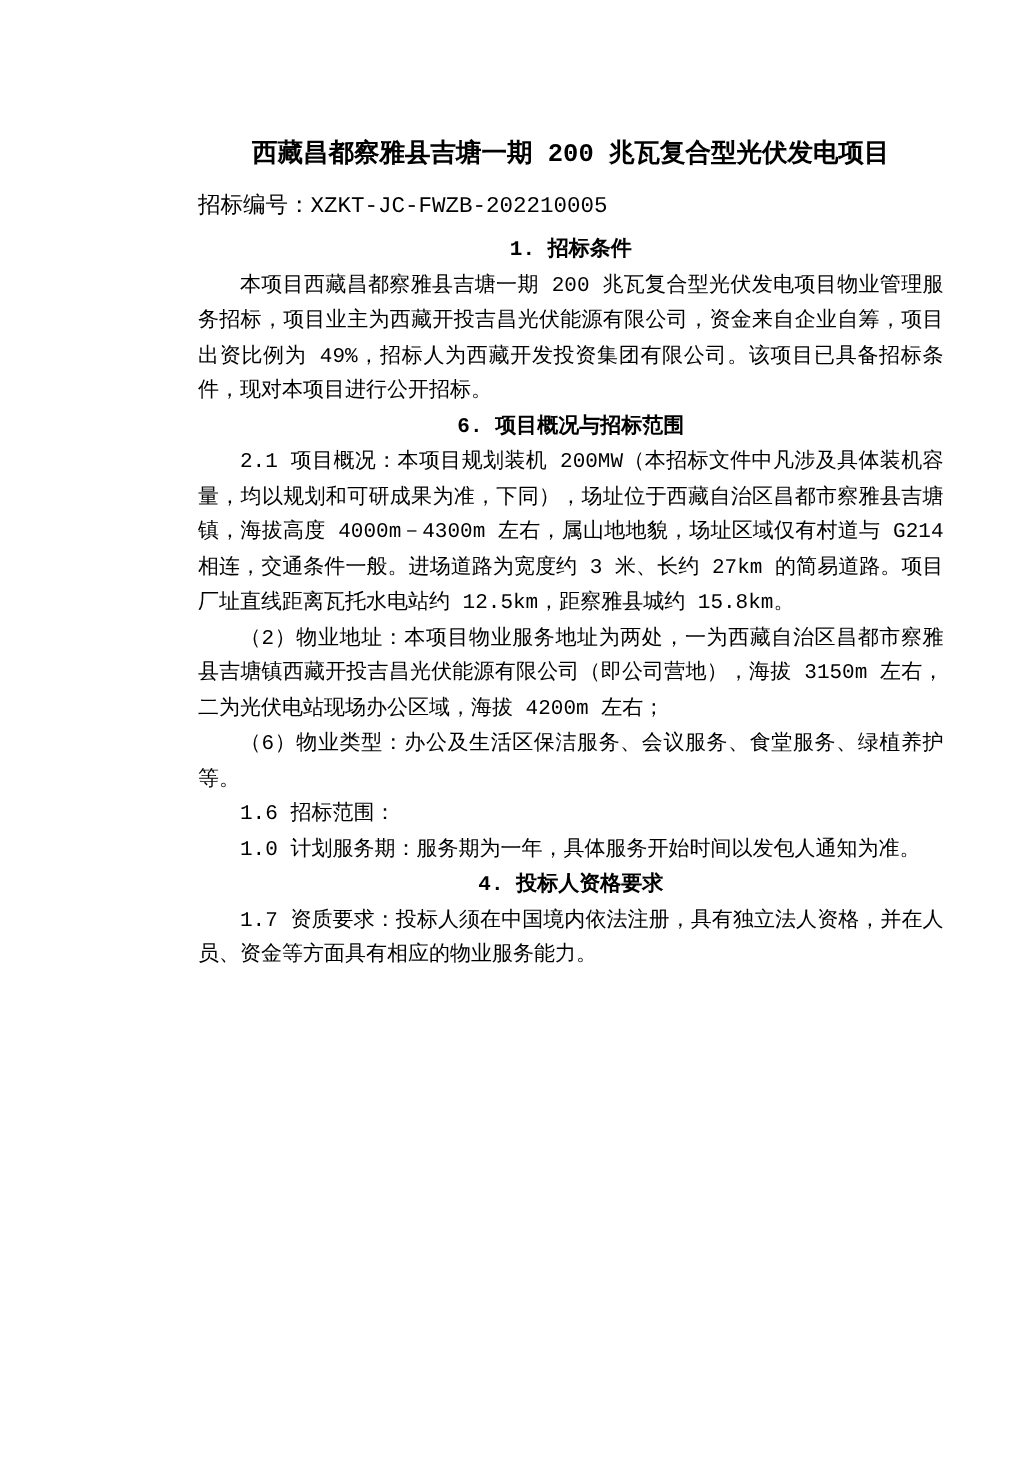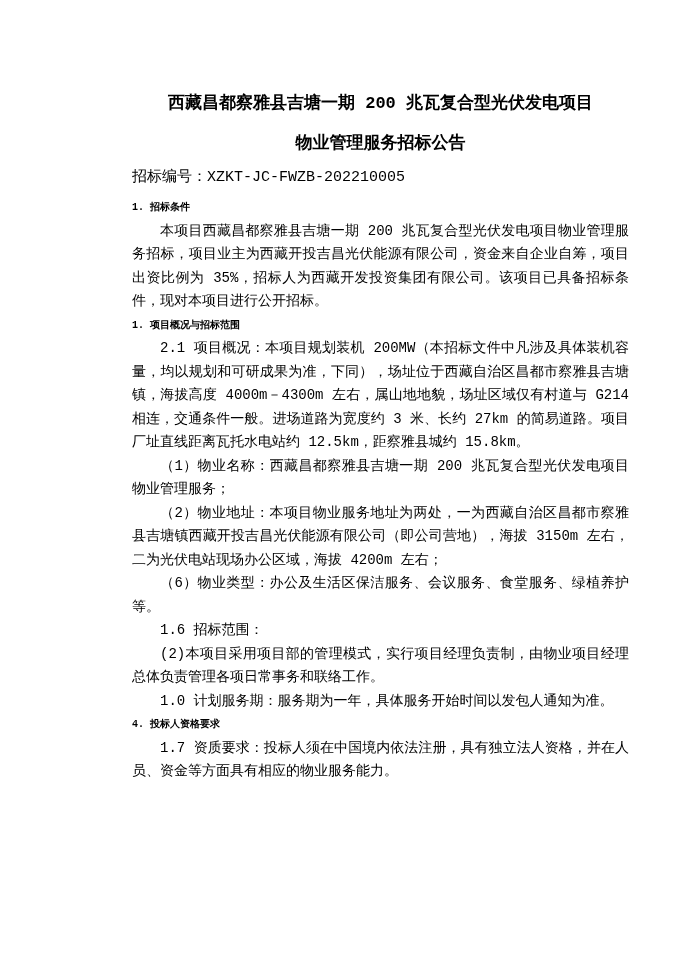--- a/index.html
+++ b/index.html
@@ -27,47 +27,44 @@
     white-space: nowrap;
   }
   .tender-no {
     font-size: 15px;
     font-weight: normal;
     line-height: 28px;
     margin-bottom: 4px;
     white-space: nowrap;
   }
   .sec-heading {
-    font-size: 10px;
+    font-size: 14px;
     font-weight: bold;
     line-height: 23.5px;
-    text-align: left;
+    text-align: center;
   }
   .para {
     font-size: 14px;
     line-height: 23.5px;
     text-align: justify;
     text-indent: 2em;
     margin: 0;
   }
 </style>
 </head>
 <body>
 
 <div class="page">
   <div class="title-line">西藏昌都察雅县吉塘一期 200 兆瓦复合型光伏发电项目</div>
-  <div class="title-line">物业管理服务招标公告</div>
   <div class="tender-no">招标编号：XZKT-JC-FWZB-202210005</div>
   <div id="doc-body">
       <div class="sec-heading">1. 招标条件</div>
-      <div class="para">本项目西藏昌都察雅县吉塘一期 200 兆瓦复合型光伏发电项目物业管理服务招标，项目业主为西藏开投吉昌光伏能源有限公司，资金来自企业自筹，项目出资比例为 35%，招标人为西藏开发投资集团有限公司。该项目已具备招标条件，现对本项目进行公开招标。</div>
-      <div class="sec-heading">1. 项目概况与招标范围</div>
+      <div class="para">本项目西藏昌都察雅县吉塘一期 200 兆瓦复合型光伏发电项目物业管理服务招标，项目业主为西藏开投吉昌光伏能源有限公司，资金来自企业自筹，项目出资比例为 49%，招标人为西藏开发投资集团有限公司。该项目已具备招标条件，现对本项目进行公开招标。</div>
+      <div class="sec-heading">6. 项目概况与招标范围</div>
       <div class="para">2.1 项目概况：本项目规划装机 200MW（本招标文件中凡涉及具体装机容量，均以规划和可研成果为准，下同），场址位于西藏自治区昌都市察雅县吉塘镇，海拔高度 4000m－4300m 左右，属山地地貌，场址区域仅有村道与 G214 相连，交通条件一般。进场道路为宽度约 3 米、长约 27km 的简易道路。项目厂址直线距离瓦托水电站约 12.5km，距察雅县城约 15.8km。</div>
-      <div class="para">（1）物业名称：西藏昌都察雅县吉塘一期 200 兆瓦复合型光伏发电项目物业管理服务；</div>
       <div class="para">（2）物业地址：本项目物业服务地址为两处，一为西藏自治区昌都市察雅县吉塘镇西藏开投吉昌光伏能源有限公司（即公司营地），海拔 3150m 左右，二为光伏电站现场办公区域，海拔 4200m 左右；</div>
       <div class="para">（6）物业类型：办公及生活区保洁服务、会议服务、食堂服务、绿植养护等。</div>
       <div class="para">1.6 招标范围：</div>
-      <div class="para">(2)本项目采用项目部的管理模式，实行项目经理负责制，由物业项目经理总体负责管理各项日常事务和联络工作。</div>
       <div class="para">1.0 计划服务期：服务期为一年，具体服务开始时间以发包人通知为准。</div>
       <div class="sec-heading">4. 投标人资格要求</div>
       <div class="para">1.7 资质要求：投标人须在中国境内依法注册，具有独立法人资格，并在人员、资金等方面具有相应的物业服务能力。</div>
     </div>
 </div>
 
 </body></html>

